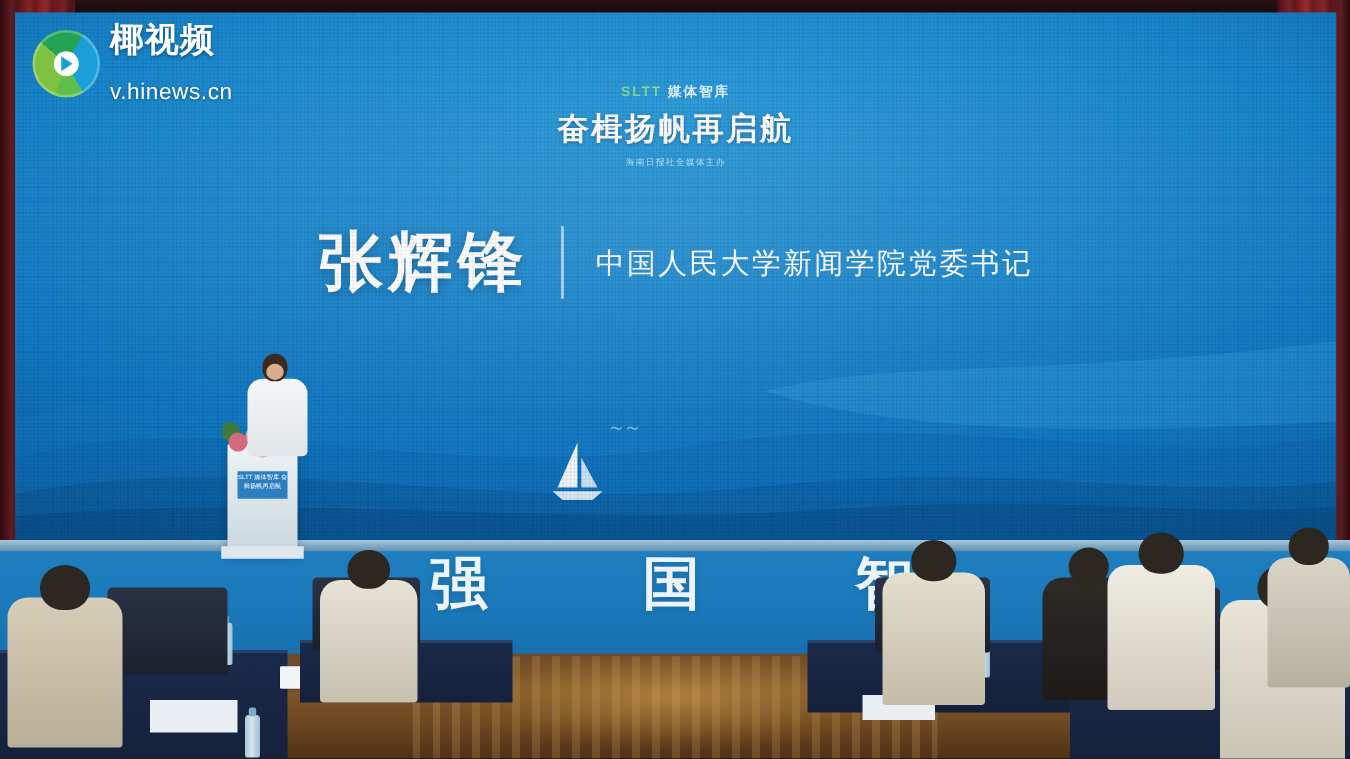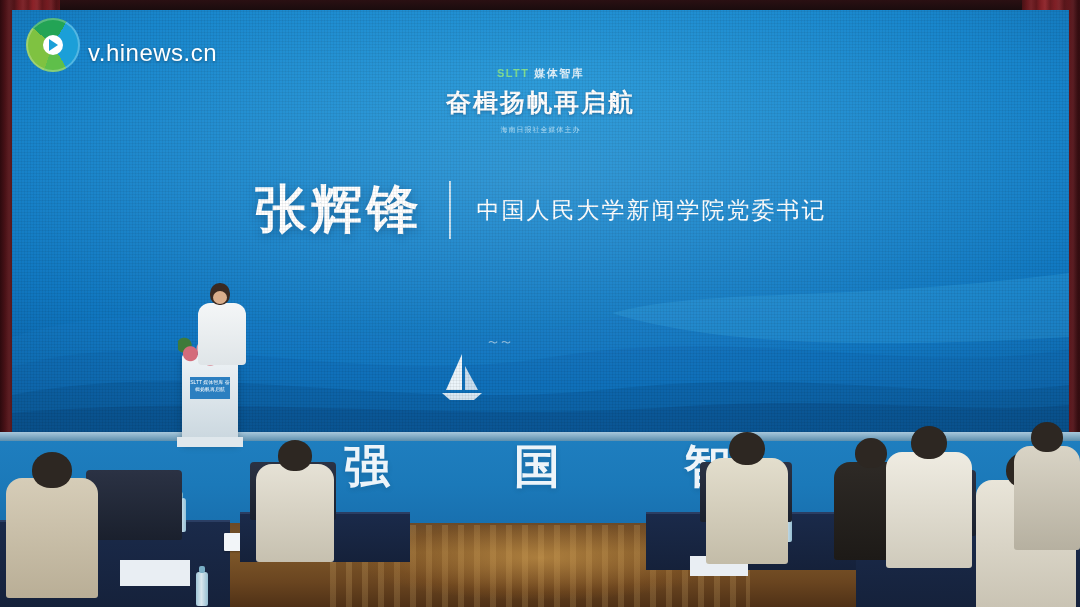--- a/index.html
+++ b/index.html
@@ -347,21 +347,21 @@
     color: #ffffff;
     text-shadow: 0 1px 3px rgba(0,0,0,.35);
   }
   .wm-title {
     font-size: 27px;
     font-weight: bold;
     letter-spacing: 1px;
     line-height: 28px;
   }
   .wm-url {
-    font-size: 24px;
+    font-size: 18px;
     letter-spacing: .5px;
     line-height: 22px;
     margin-top: 16px;
   }
 </style>
 </head>
 <body>
 
 <div id="stage">
 
@@ -482,17 +482,18 @@
   <div class="person" style="left:1014px; top:422px; width:66px; height:120px;">
     <div class="p-body" style="width:66px; height:104px; top:24px; background:linear-gradient(180deg,#d9d4c6,#b6b0a0);"></div>
     <div class="p-head" style="width:32px; height:30px;"></div>
   </div>
 
   <div class="watermark">
     <div class="wm-globe">
       <div class="play"></div>
     </div>
     <div class="wm-text">
+      <div class="wm-title">椰视频</div>
       <div class="wm-url">v.hinews.cn</div>
     </div>
   </div>
 
 </div>
 
 </body></html>

